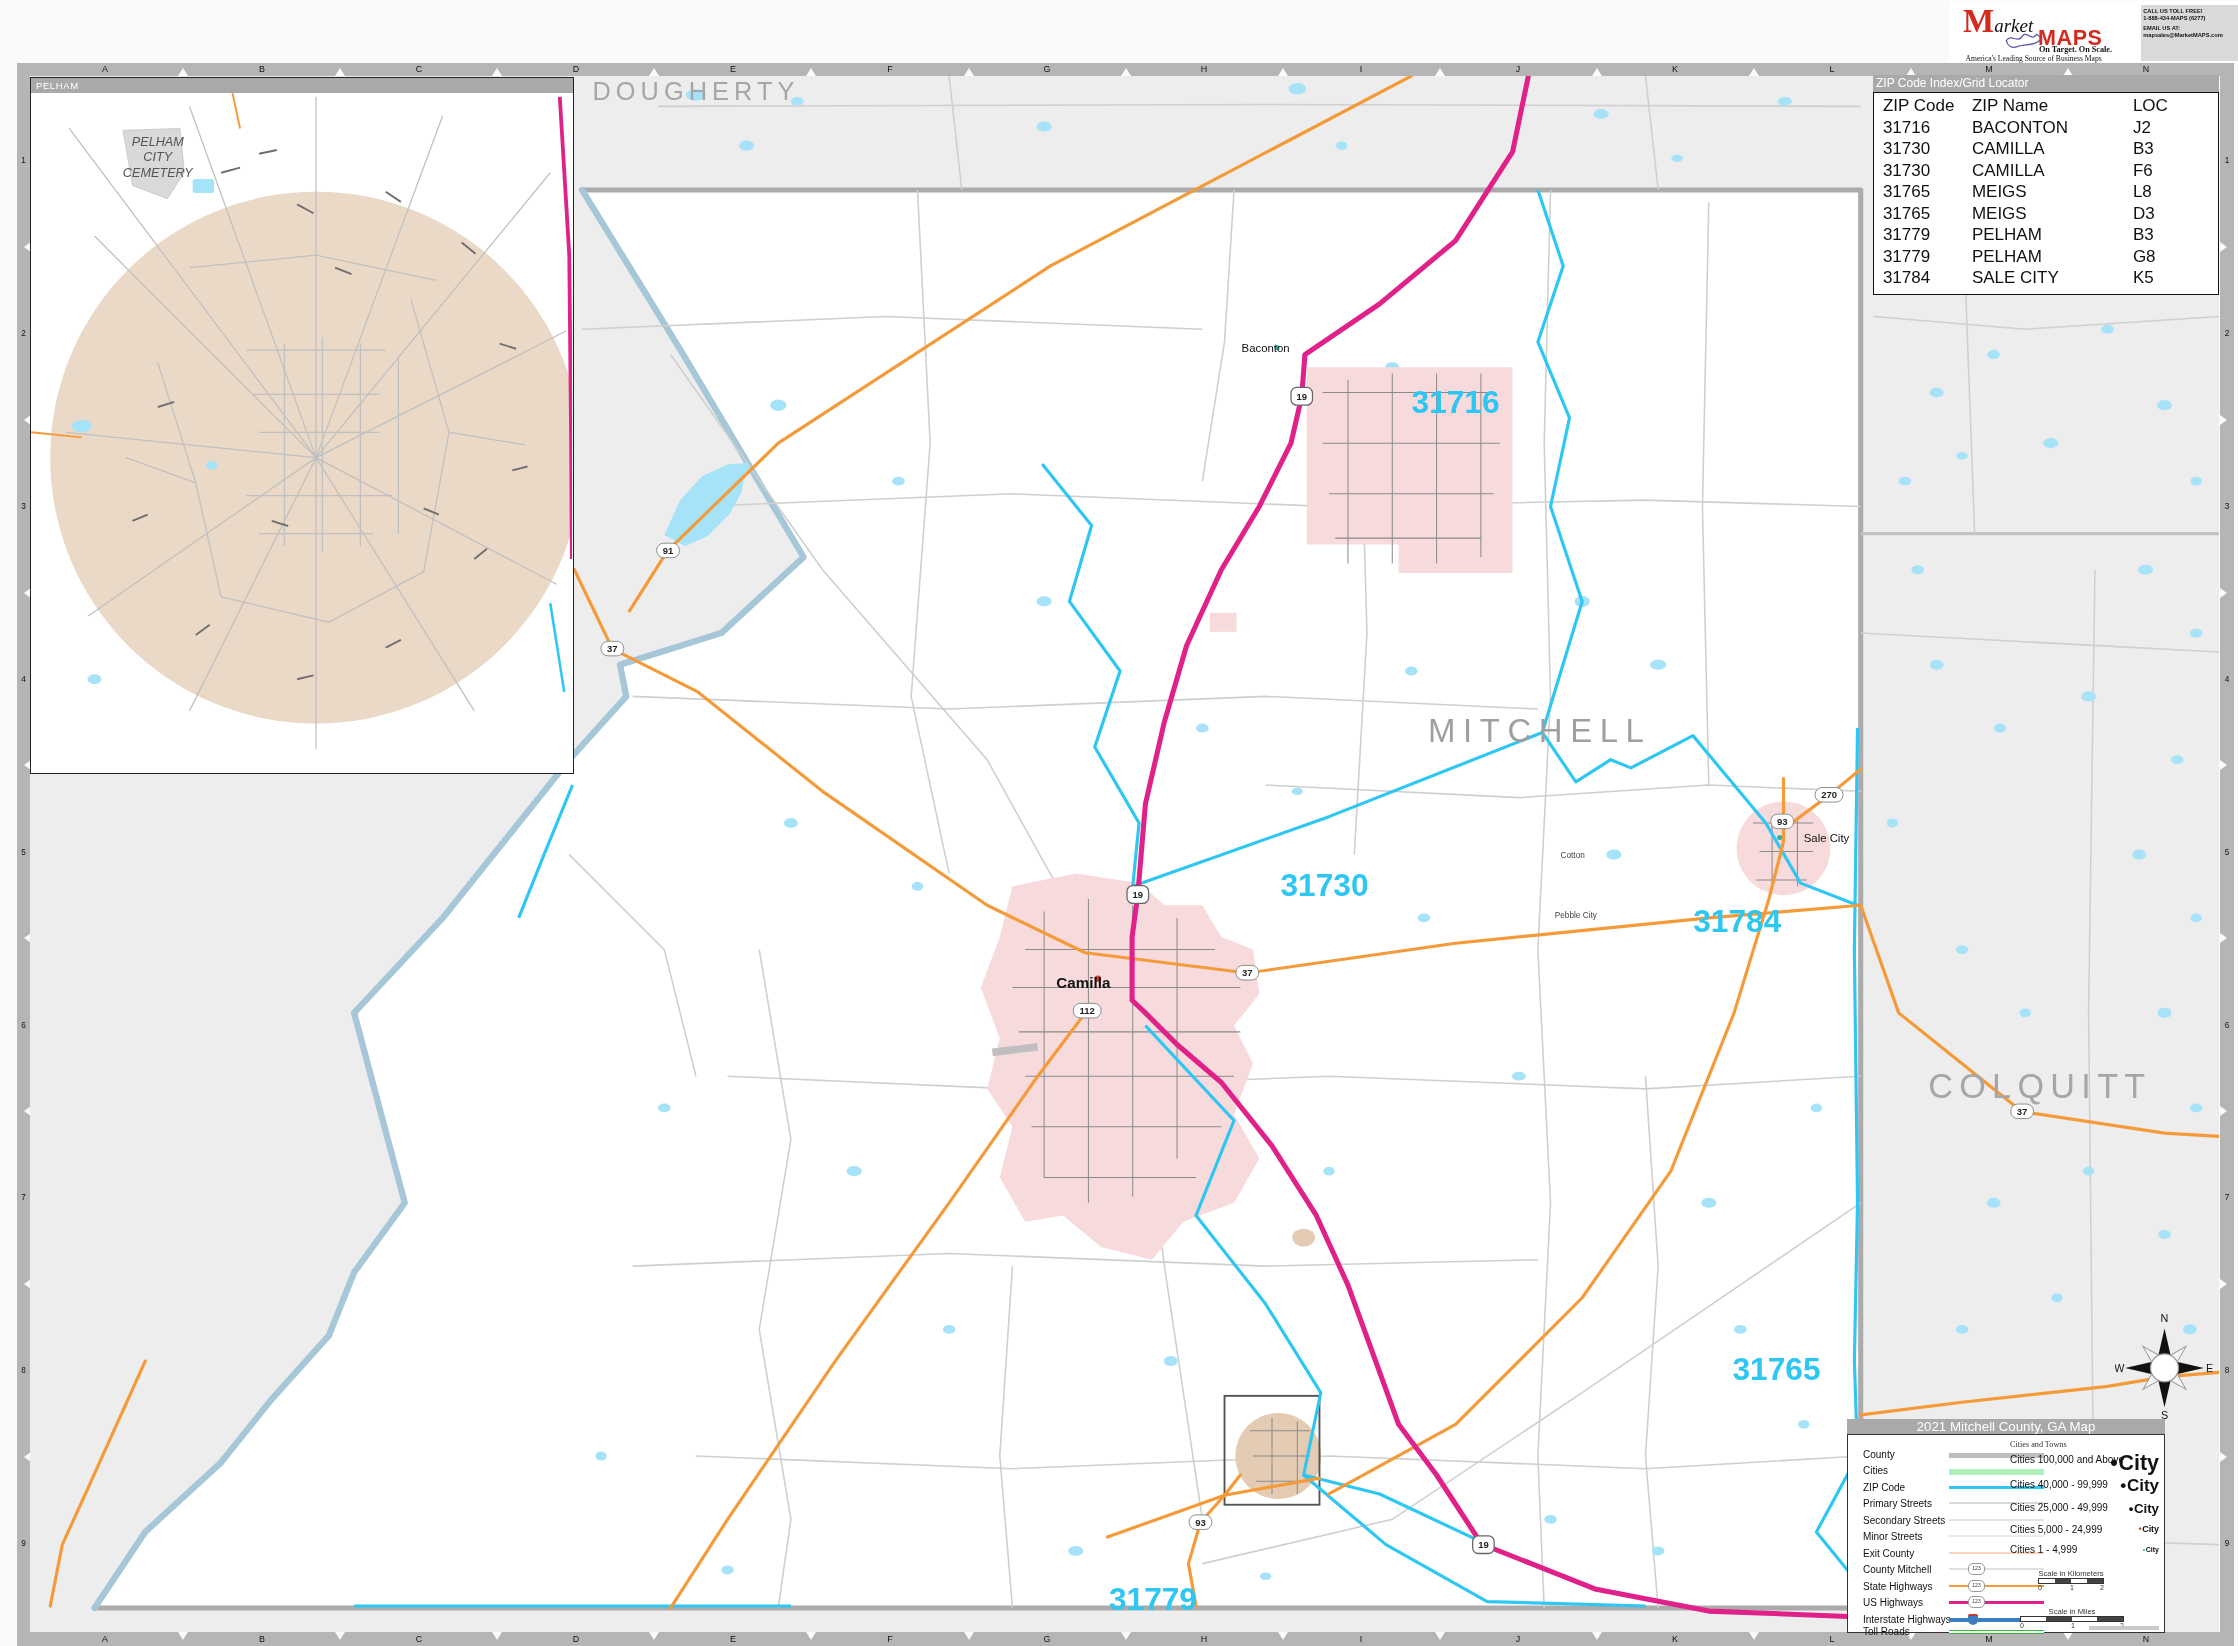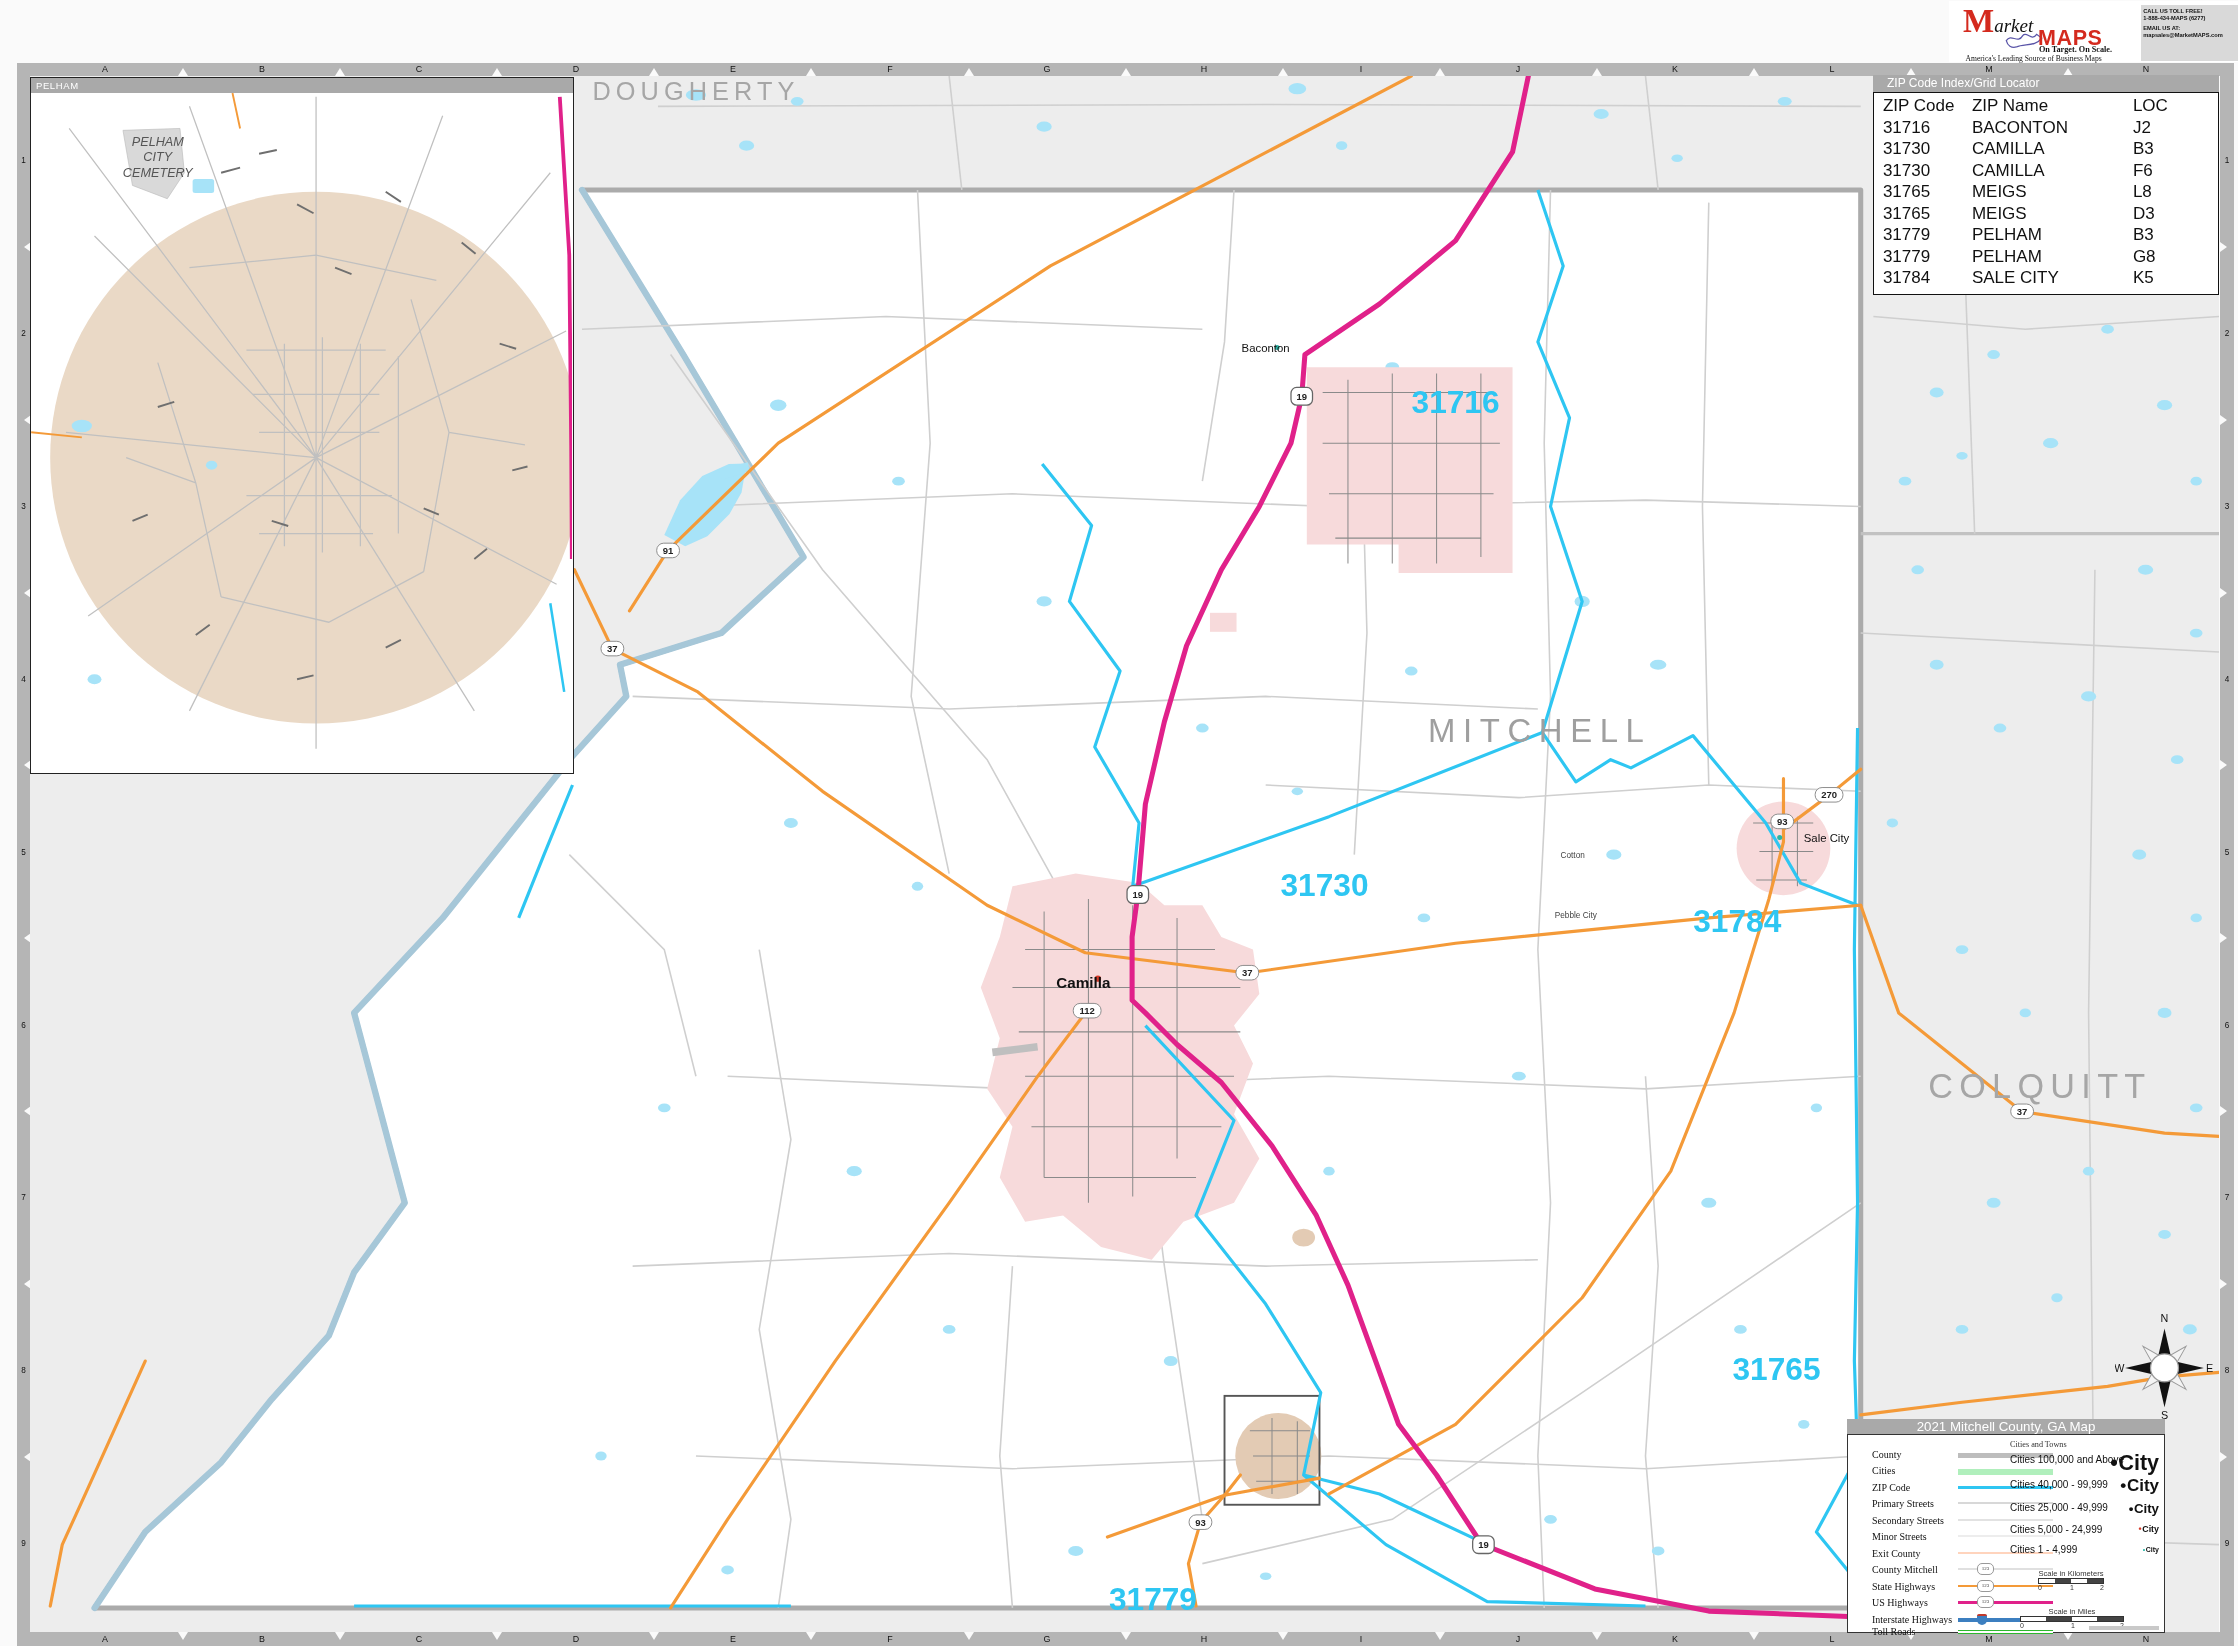--- a/index.html
+++ b/index.html
@@ -33,28 +33,28 @@
   .notch-u{position:absolute;top:0;width:0;height:0;border-left:5.7px solid transparent;border-right:5.7px solid transparent;border-top:8.2px solid #fafafa;}
   .notch-l{position:absolute;right:0;width:0;height:0;border-top:5px solid transparent;border-bottom:5px solid transparent;border-right:7.6px solid #fafafa;}
   .notch-r{position:absolute;left:0;width:0;height:0;border-top:5px solid transparent;border-bottom:5px solid transparent;border-left:7.6px solid #fafafa;}
   
   #mapsvg{left:30px;top:76px;}
   
   #inset{left:30px;top:77px;width:544px;height:697px;background:#fff;border:1.9px solid #222;box-sizing:border-box;}
   #inset-title{position:absolute;left:0;top:0;width:100%;height:15px;background:#a9a9a9;color:#fff;font-size:9.5px;line-height:15px;padding-left:5px;box-sizing:border-box;letter-spacing:0.6px;}
   
   #zip-index{left:1873px;top:75px;width:346px;background:#fff;}
-  #zip-index .ttl{background:#a9a9a9;color:#fff;font-size:12px;height:16.5px;line-height:16.5px;padding-left:14px;}
+  #zip-index .ttl{background:#a9a9a9;color:#fff;font-size:12px;height:16.5px;line-height:16.5px;padding-left:3px;}
   #zip-index .box{border:1.9px solid #111;border-top:1.3px solid #111;padding:2.5px 0 5px 8.9px;}
   #zip-index .trow{display:grid;grid-template-columns:89px 161px 76px;font-size:17px;color:#111;height:21.5px;line-height:21.5px;}
   
   #legend{left:1847px;top:1419px;width:318px;height:216px;}
   #legend .ttl{background:#a9a9a9;color:#fff;font-size:13.3px;text-align:center;height:15px;line-height:15px;}
   #legend .body{position:relative;background:#fff;border:1.9px solid #333;height:199px;box-sizing:border-box;}
-  .leg-row{position:absolute;left:24px;height:11.4px;font-family:Liberation Serif, serif;}
+  .leg-row{position:absolute;left:15px;height:11.4px;}
   .leg-label{font-size:10px;color:#111;}
   .leg-line{position:absolute;left:86px;top:4.4px;width:95px;}
   .ll0{height:5px;background:#bdbdbd;}
   .ll1{height:5.7px;background:#b0efbc;}
   .ll2{height:2.5px;background:#2ec6f2;}
   .ll3{height:1.9px;background:#d8d8d8;}
   .ll4{height:1.3px;background:#e2e2e2;}
   .ll5{height:1.3px;background:#ededed;}
   .ll6{height:1.3px;background:#ffd4bd;}
   .ll7{height:1.3px;background:#e0e0e0;}

